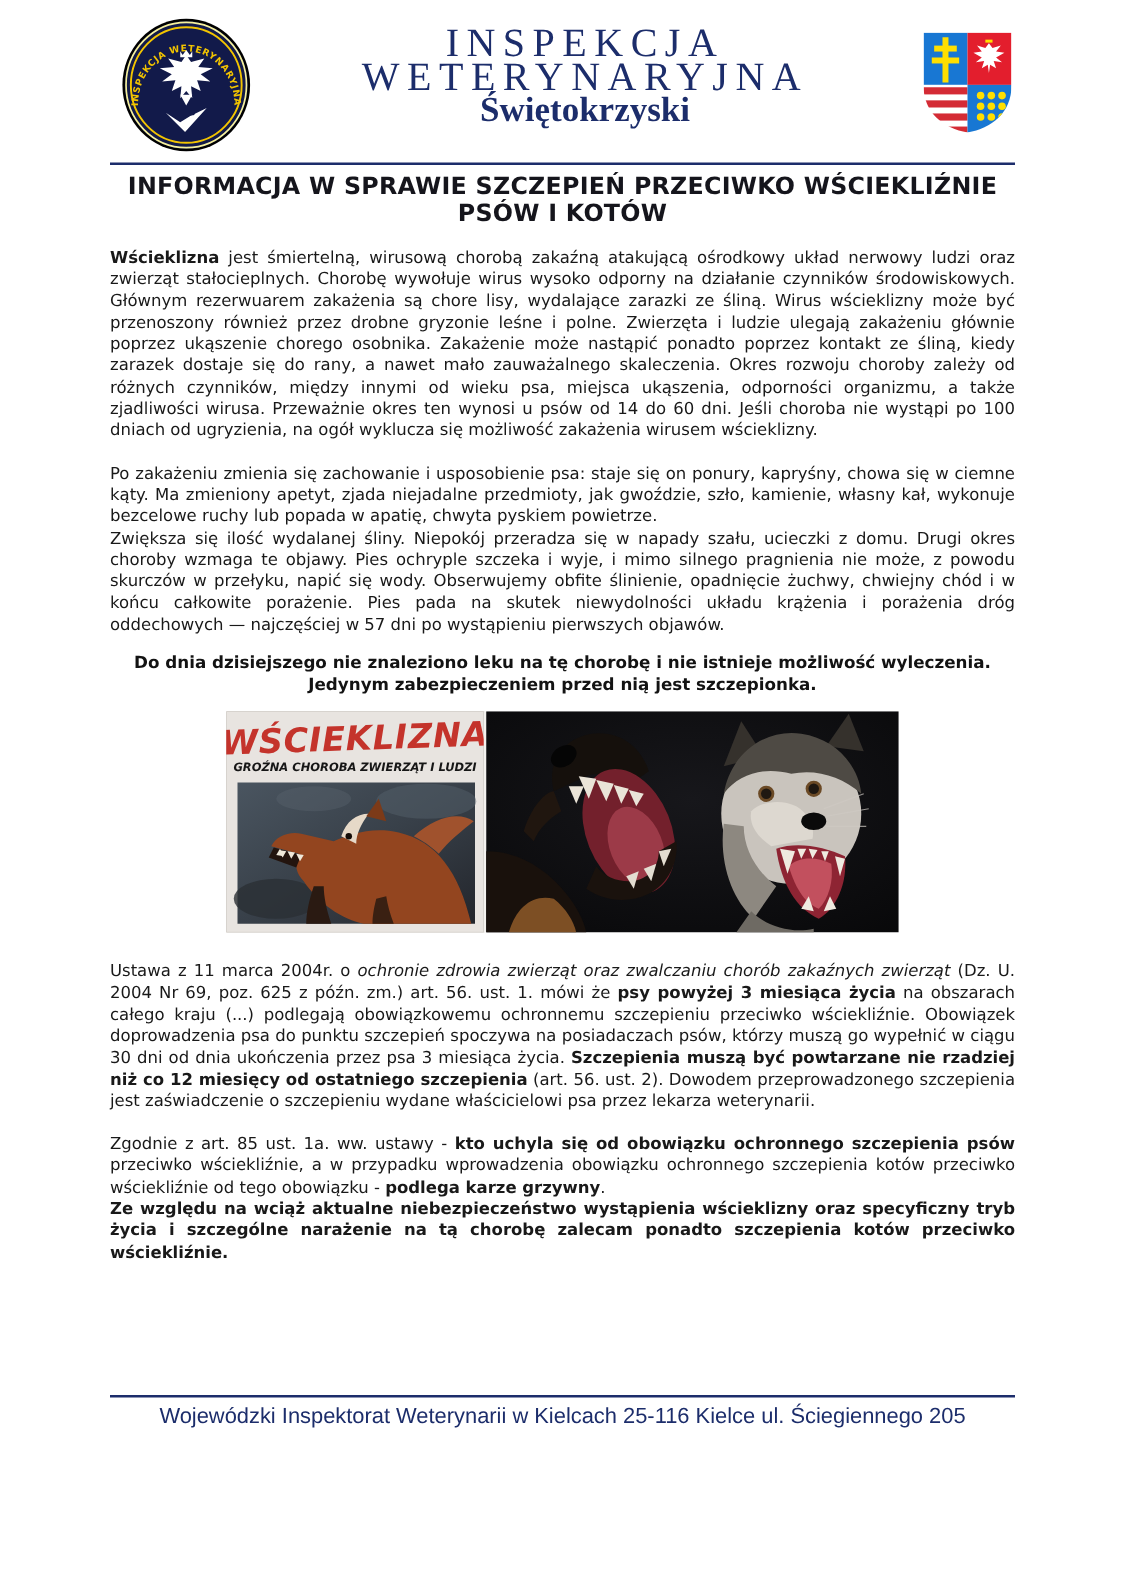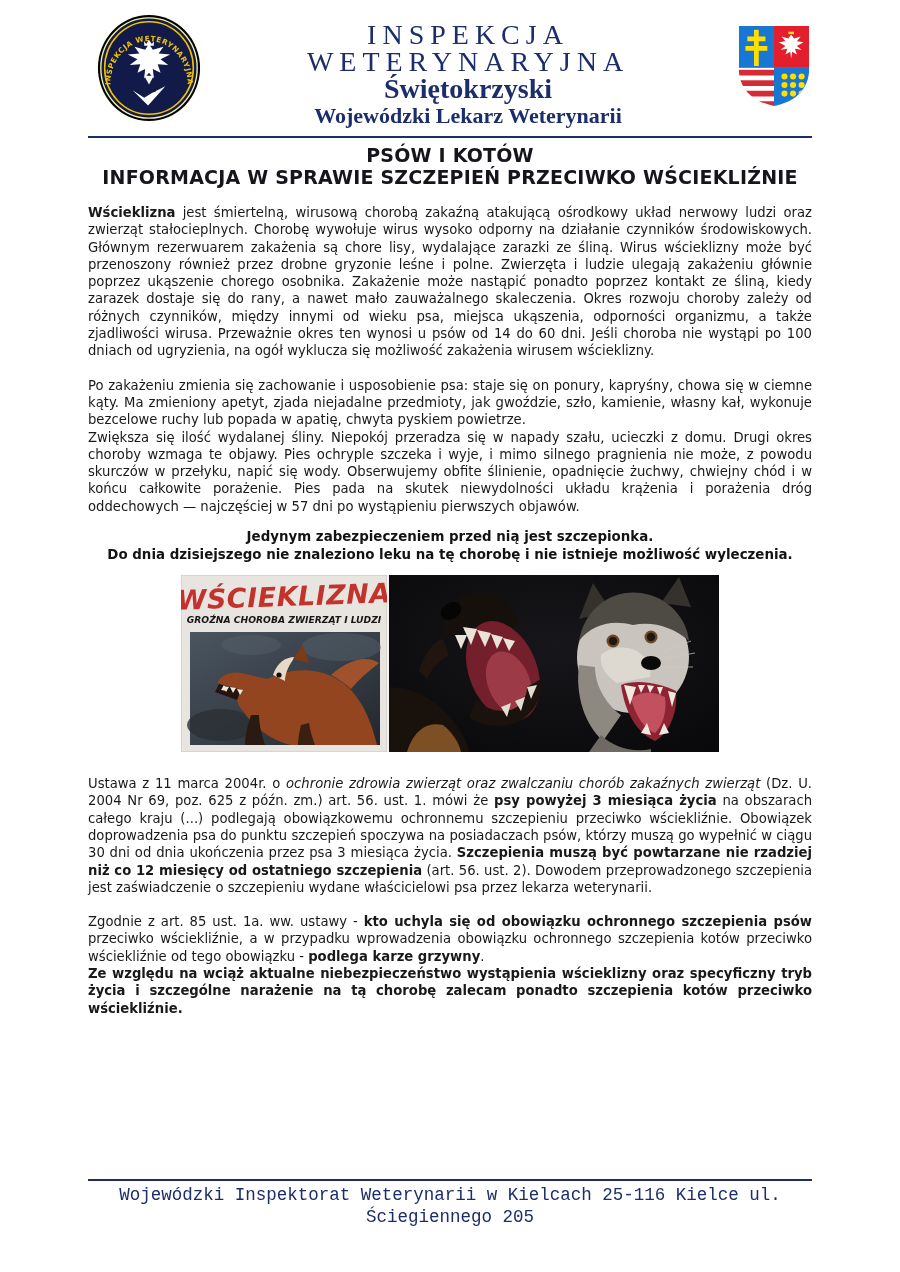--- a/index.html
+++ b/index.html
@@ -17,21 +17,21 @@
     display:flex;align-items:flex-start;
     padding:13px 86px 0 96px;
   }
   .hdr-logo{flex:0 0 auto;}
   .hdr-center{
     flex:1 1 auto;text-align:center;
     font-family:"Liberation Serif","DejaVu Serif",serif;
     color:#1c2d6b;
     padding-top:8px;
   }
-  .org-top{font-size:28px;letter-spacing:6px;line-height:27px;}
+  .org-top{font-size:32px;letter-spacing:6px;line-height:27px;}
   .org-region{font-size:28px;font-weight:bold;line-height:27px;}
   .org-title{font-size:22px;font-weight:bold;line-height:27px;}
   .hdr-crest{flex:0 0 auto;padding-top:8px;}
   .rule{
     margin:7px 88px 0 88px;
     border-top:2px solid #1c2d6b;
     height:0;
   }
   
   h1.doc-title{
@@ -58,25 +58,25 @@
     font-size:13.4px;line-height:18px;
     color:#131313;
   }
   figure.rabies-figure{
     margin:11px auto 0 auto;
     width:538px;height:177px;
     padding:0;
   }
   
   .footer{
-    position:absolute;left:88px;right:88px;top:1179px;
+    position:absolute;left:88px;right:88px;top:1116px;
     border-top:2px solid #1c2d6b;
     padding-top:4px;
     text-align:center;
-    font-family:Liberation Mono, monospace;
+    font-family:Liberation Sans, sans-serif;
     font-size:17.5px;line-height:21.5px;
     color:#1c2d6b;
   }
 </style>
 </head>
 <body>
 
 <div class="page">
 
   <header class="hdr">
@@ -101,21 +101,20 @@
 
       <g>
         <path d="M38 79 L54 95 L72 75 L58 82 L50 87 Z" fill="#ffffff"></path>
         <circle cx="60" cy="79" r="2.2" fill="#121a4a"></circle>
       </g>
     </svg>
 
     <div class="hdr-center">
       <div class="org-top">INSPEKCJA WETERYNARYJNA</div>
       <div class="org-region">Świętokrzyski</div>
-      <div class="org-title">Wojewódzki Lekarz Weterynarii</div>
     </div>
 
     <svg class="hdr-crest" width="80" height="90" viewBox="0 0 84 92">
       <defs>
         <clipPath id="shield">
             <path d="M5 4 H79 V48 C79 72 62 84 42 88 C22 84 5 72 5 48 Z"></path>
           </clipPath>
       </defs>
       <g clip-path="url(#shield)">
         <rect x="5" y="4" width="37" height="44" fill="#1877d3"></rect>
@@ -148,33 +147,33 @@
       <g>
         <path d="M60 13 L57 17 L50 15 L54 20 L47 21 L54 25 L49 29 L56 28 L54 34 L59 31 L60 38 L61 31 L66 34 L64 28 L71 29 L66 25 L73 21 L66 20 L70 15 L63 17 Z" fill="#ffffff"></path>
         <rect x="57" y="10" width="6" height="2.5" fill="#ffdf00"></rect>
       </g>
     </svg>
   </header>
 
   <div class="rule"></div>
 
   <h1 class="doc-title">
+    <span>INFORMACJA W SPRAWIE SZCZEPIEŃ PRZECIWKO WŚCIEKLIŹNIE</span>
     <span>PSÓW I KOTÓW</span>
-    <span>INFORMACJA W SPRAWIE SZCZEPIEŃ PRZECIWKO WŚCIEKLIŹNIE</span>
   </h1>
 
   <main>
     <p class="j"><span style="font-weight: bold;">Wścieklizna</span><span> jest śmiertelną, wirusową chorobą zakaźną atakującą ośrodkowy układ nerwowy ludzi oraz zwierząt stałocieplnych. Chorobę wywołuje wirus wysoko odporny na działanie czynników środowiskowych. Głównym rezerwuarem zakażenia są chore lisy, wydalające zarazki ze śliną. Wirus wścieklizny może być przenoszony również przez drobne gryzonie leśne i polne. Zwierzęta i ludzie ulegają zakażeniu głównie poprzez ukąszenie chorego osobnika. Zakażenie może nastąpić ponadto poprzez kontakt ze śliną, kiedy zarazek dostaje się do rany, a nawet mało zauważalnego skaleczenia. Okres rozwoju choroby zależy od różnych czynników, między innymi od wieku psa, miejsca ukąszenia, odporności organizmu, a także zjadliwości wirusa. Przeważnie okres ten wynosi u psów od 14 do 60 dni. Jeśli choroba nie wystąpi po 100 dniach od ugryzienia, na ogół wyklucza się możliwość zakażenia wirusem wścieklizny.</span></p>
 
     <p class="mt">Po zakażeniu zmienia się zachowanie i usposobienie psa: staje się on ponury, kapryśny, chowa się w ciemne kąty. Ma zmieniony apetyt, zjada niejadalne przedmioty, jak gwoździe, szło, kamienie, własny kał, wykonuje bezcelowe ruchy lub popada w apatię, chwyta pyskiem powietrze.</p>
     <p>Zwiększa się ilość wydalanej śliny. Niepokój przeradza się w napady szału, ucieczki z domu. Drugi okres choroby wzmaga te objawy. Pies ochryple szczeka i wyje, i mimo silnego pragnienia nie może, z powodu skurczów w przełyku, napić się wody. Obserwujemy obfite ślinienie, opadnięcie żuchwy, chwiejny chód i w końcu całkowite porażenie. Pies pada na skutek niewydolności układu krążenia i porażenia dróg oddechowych — najczęściej w 57 dni po wystąpieniu pierwszych objawów.</p>
 
     <div class="alert">
+      <div>Do dnia dzisiejszego nie znaleziono leku na tę chorobę i nie istnieje możliwość wyleczenia.</div>
       <div>Jedynym zabezpieczeniem przed nią jest szczepionka.</div>
-      <div>Do dnia dzisiejszego nie znaleziono leku na tę chorobę i nie istnieje możliwość wyleczenia.</div>
     </div>
 
     <figure class="rabies-figure">
       <svg width="538" height="177" viewBox="0 0 538 177">
         <defs>
           <linearGradient id="pbg" x1="0" y1="0" x2="1" y2="1">
             <stop offset="0" stop-color="#4a5560"></stop>
             <stop offset="0.5" stop-color="#384049"></stop>
             <stop offset="1" stop-color="#23262c"></stop>
           </linearGradient>

